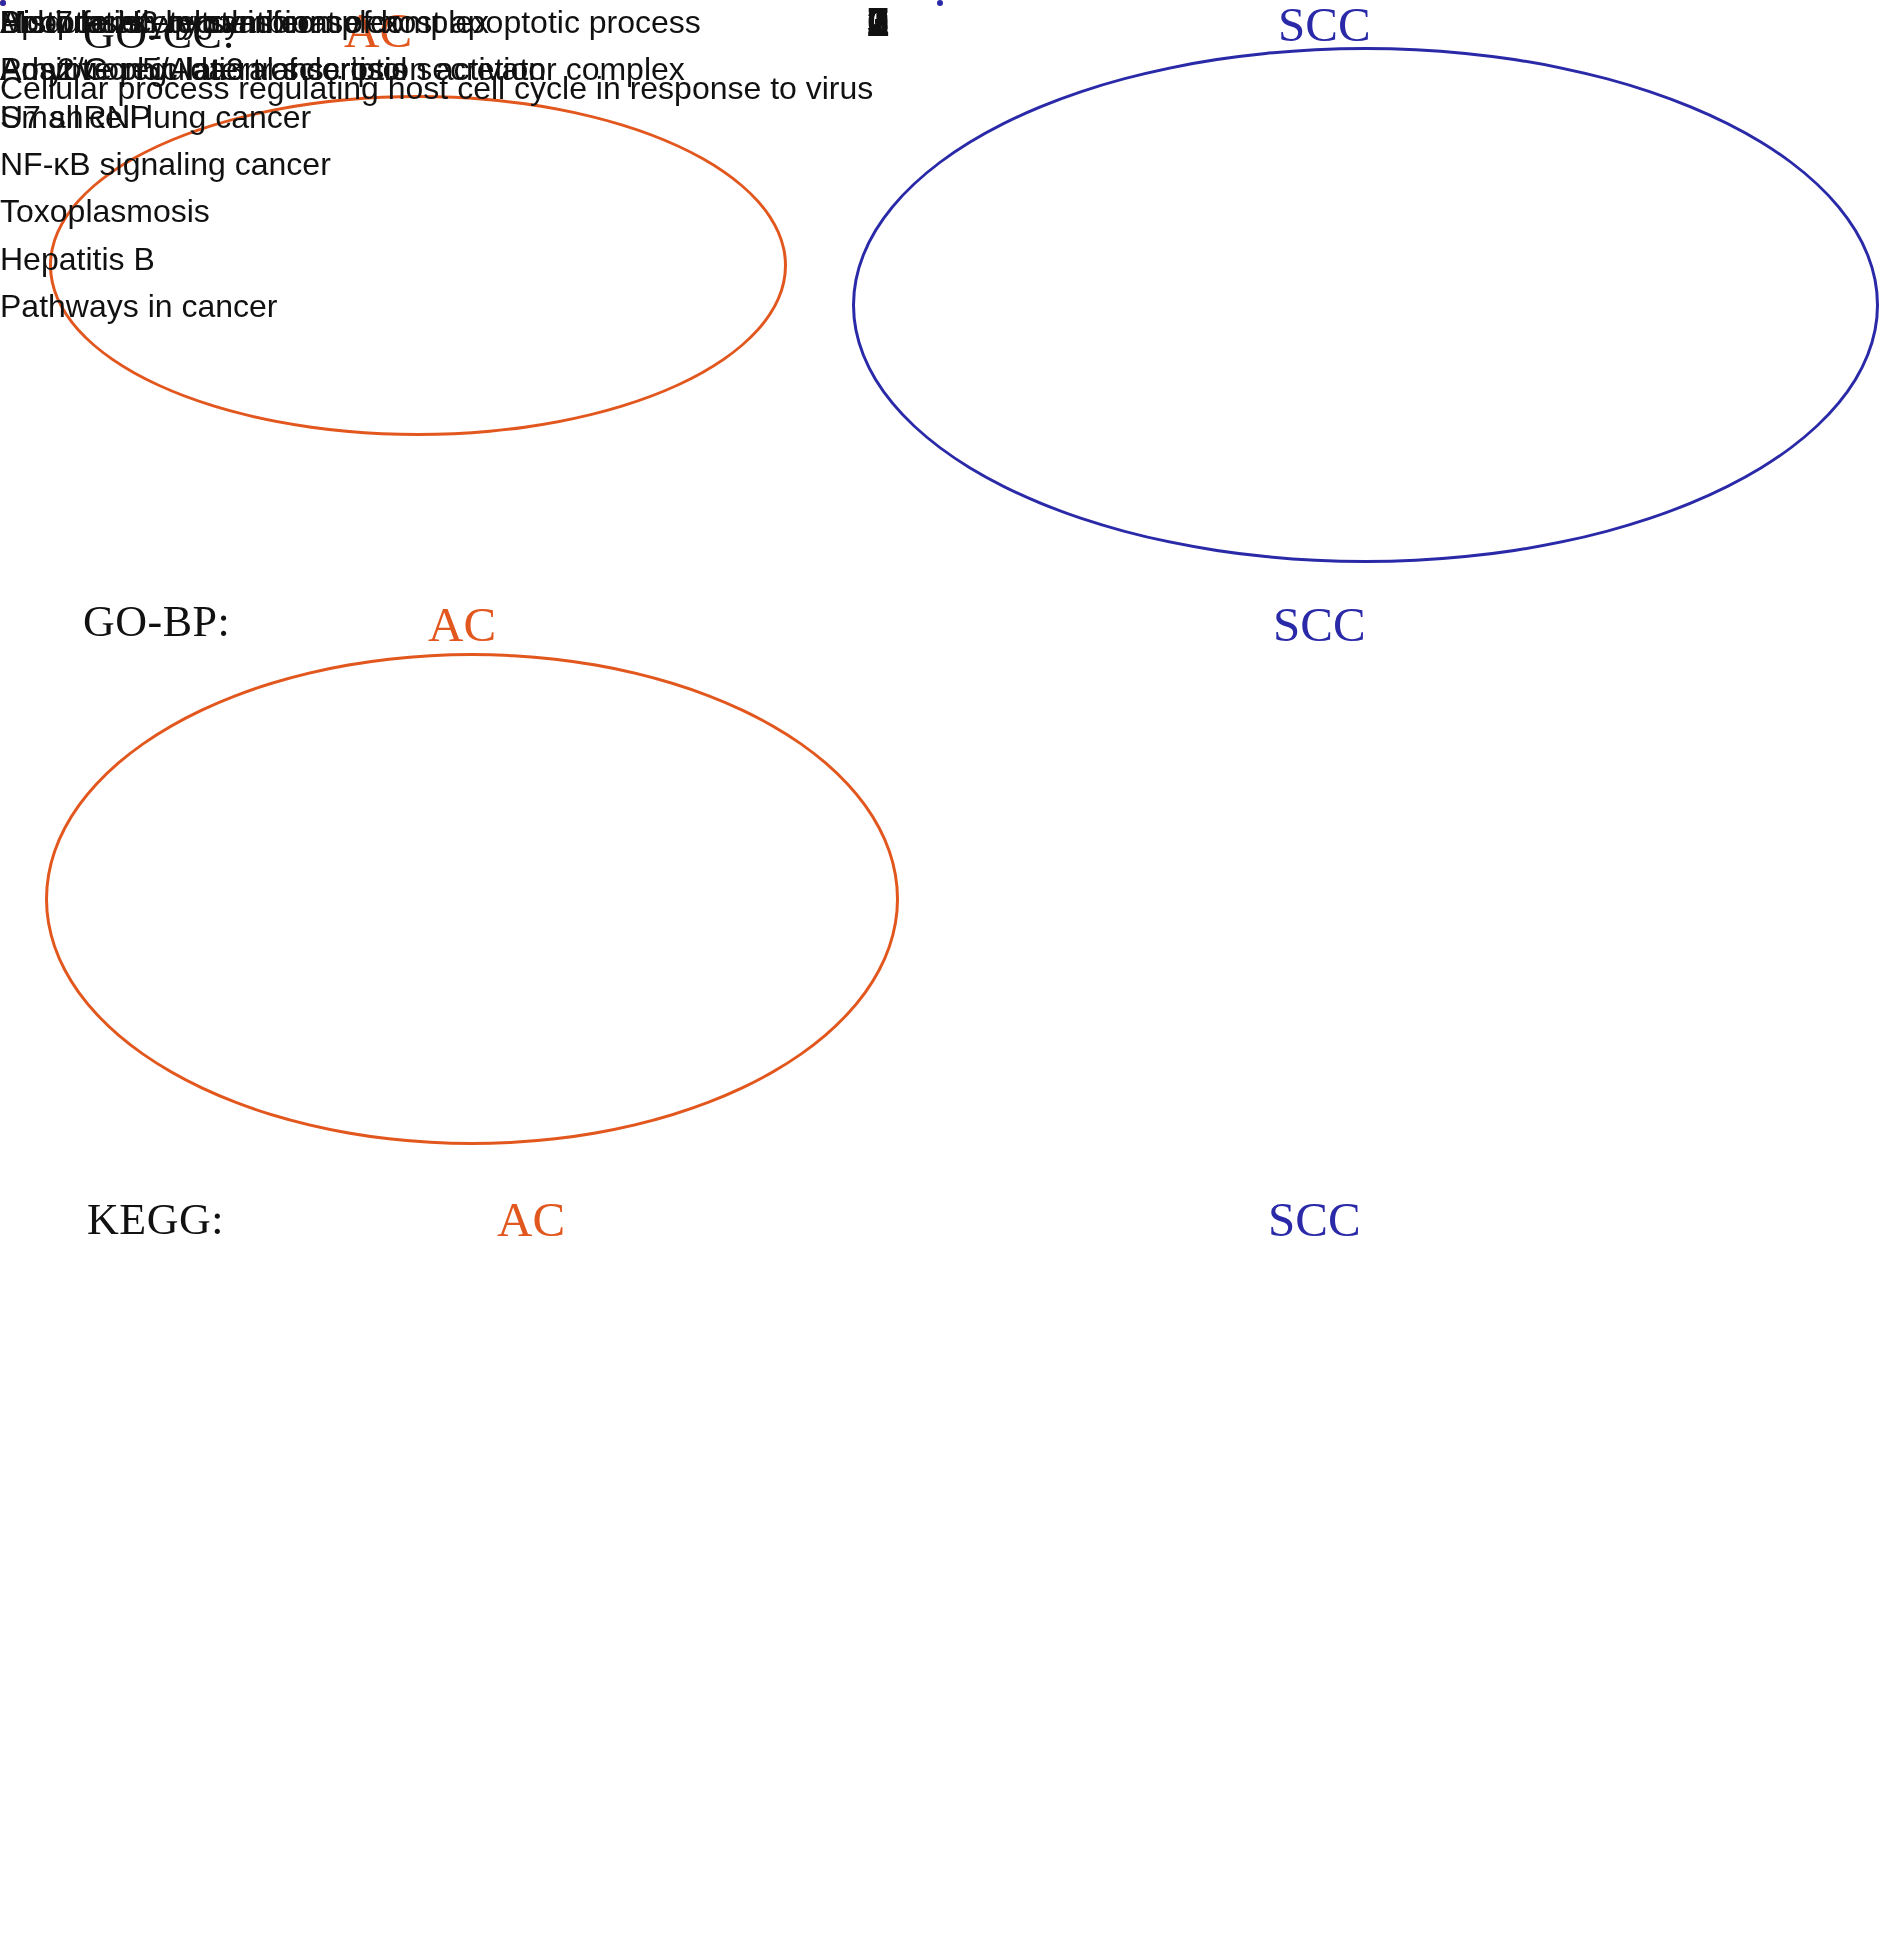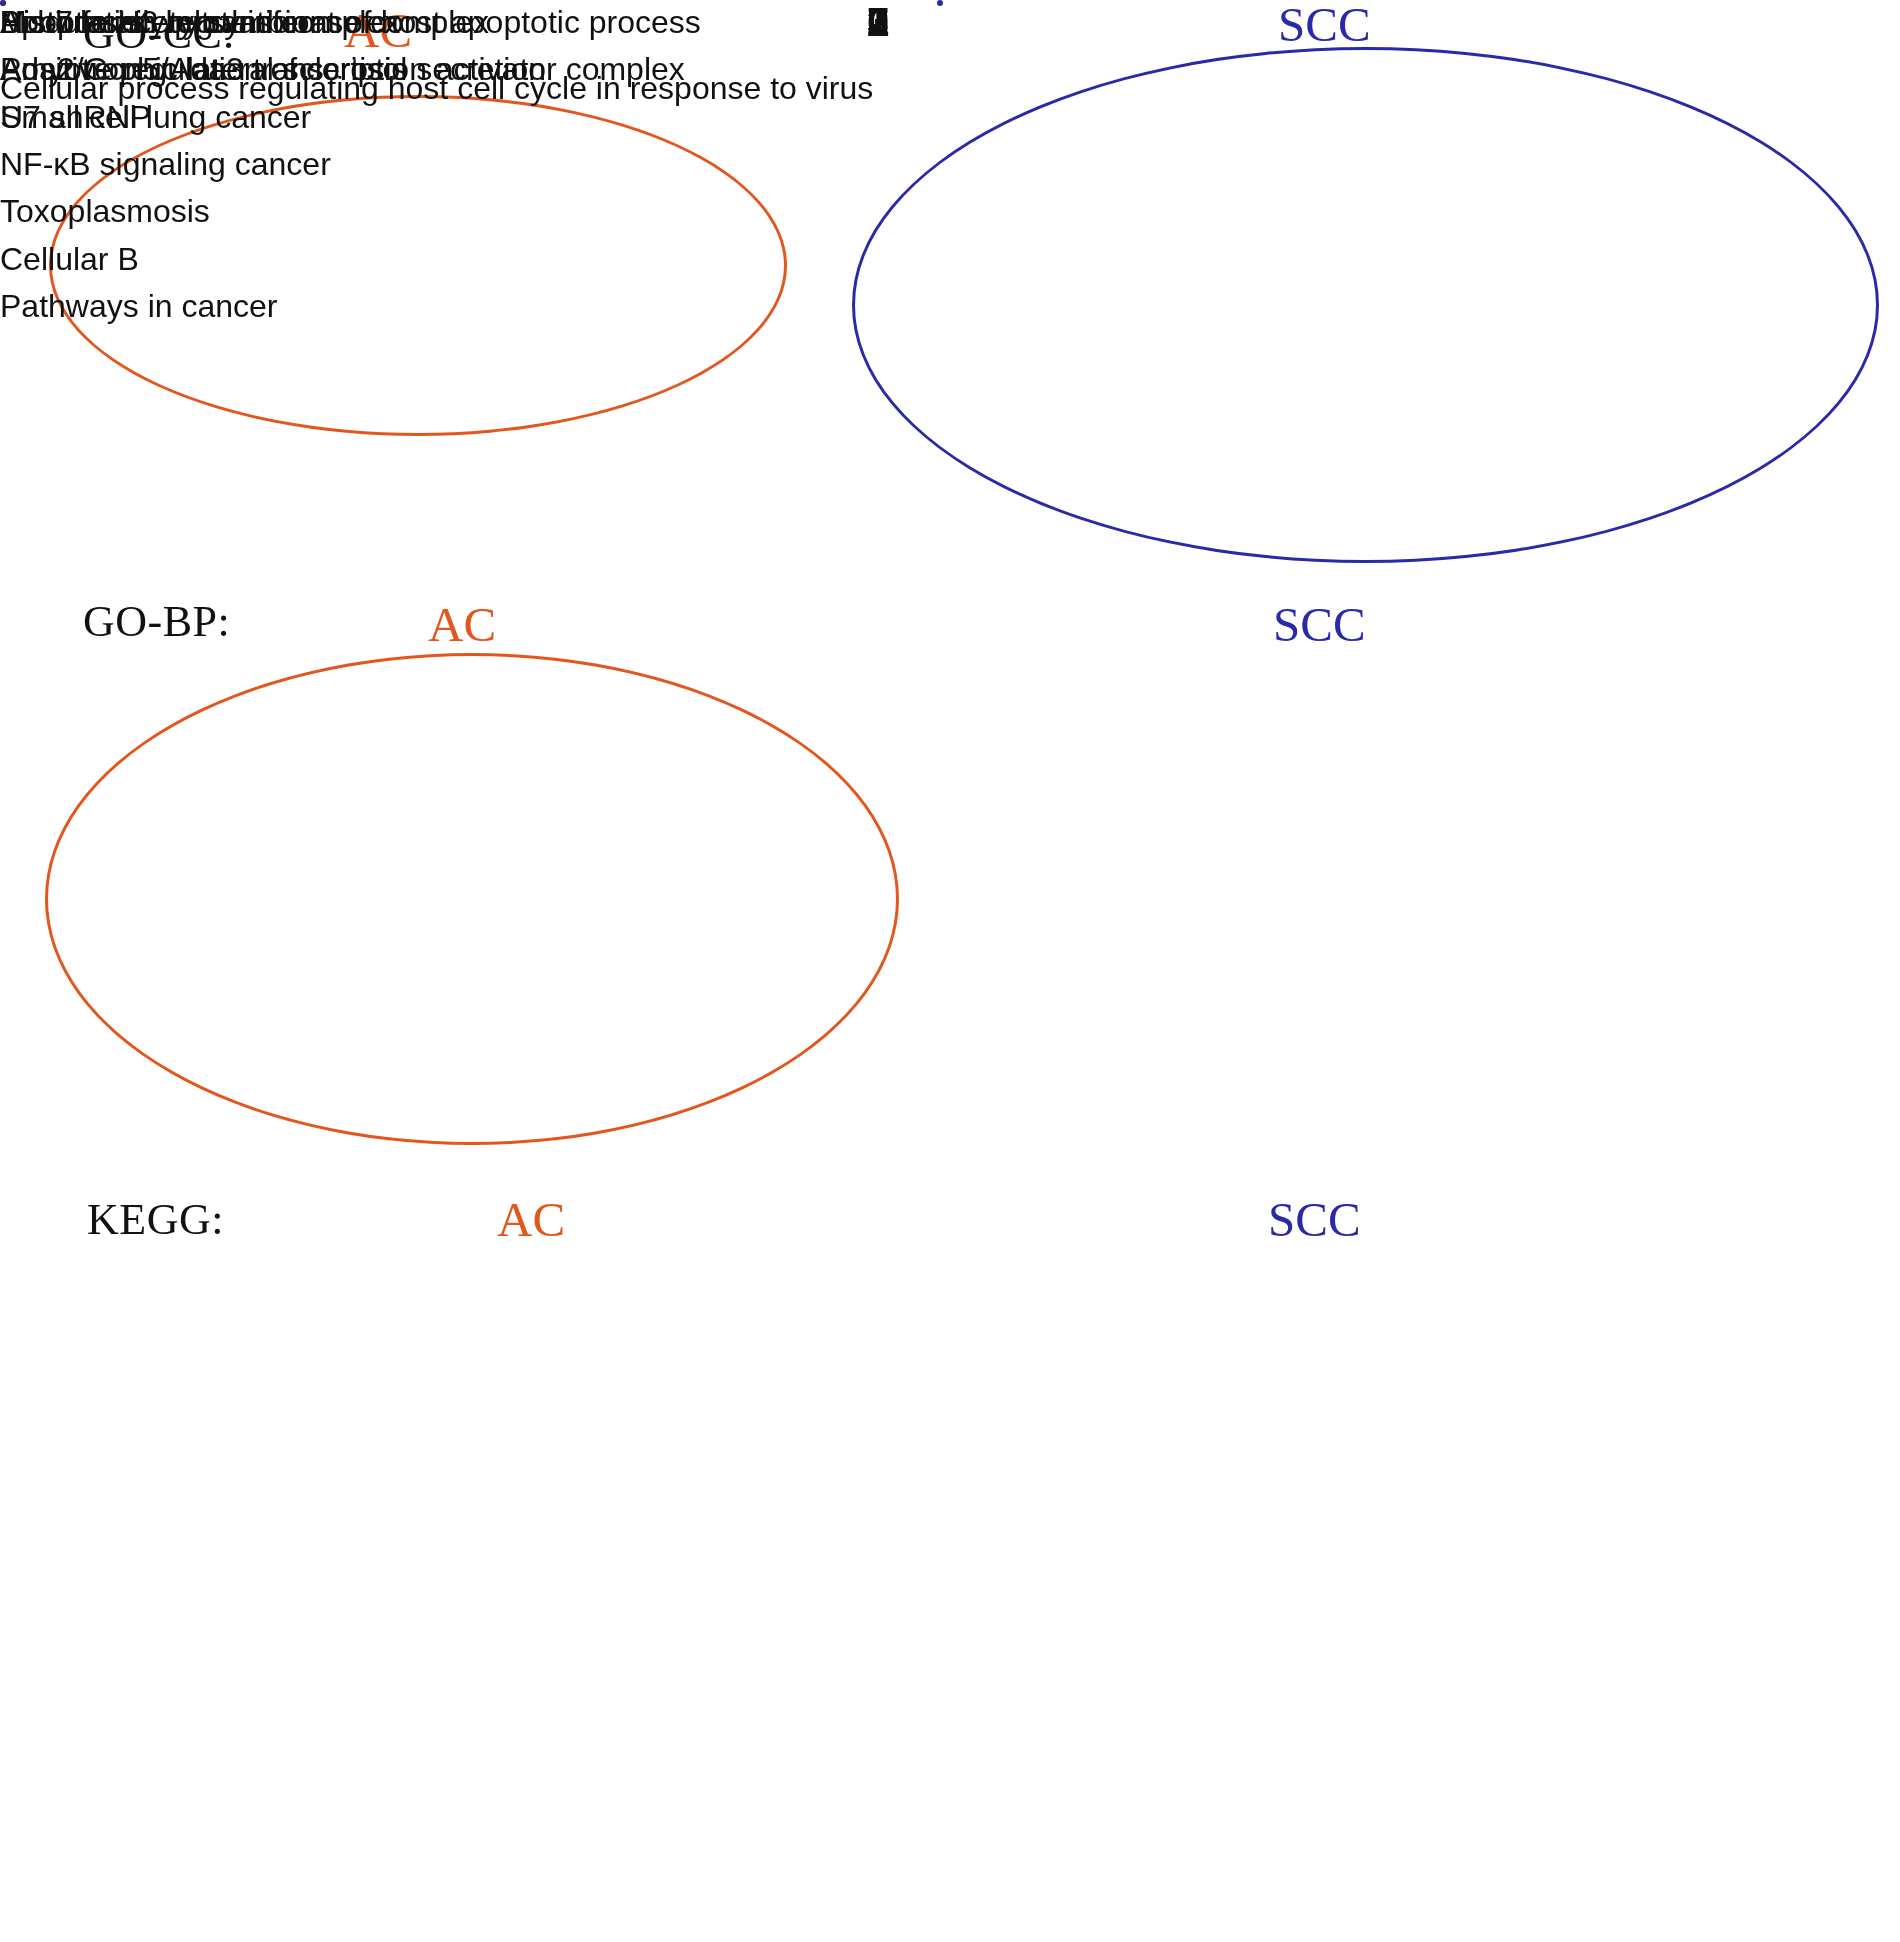--- a/index.html
+++ b/index.html
@@ -164,21 +164,21 @@
   <div class="col-header scc" id="hdr-kegg-scc">SCC</div>
 
   <div class="ellipse ac" id="ell-kegg-ac"></div>
   <div class="count" id="count-kegg-ac">7</div>
   <div class="terms" id="terms-kegg-ac">
     <div class="term">Apoptosis</div>
     <div class="term">Amyotrophic lateral sclerosis</div>
     <div class="term">Small cell lung cancer</div>
     <div class="term">NF-κB signaling cancer</div>
     <div class="term">Toxoplasmosis</div>
-    <div class="term">Cellular B</div>
+    <div class="term">Hepatitis B</div>
     <div class="term">Pathways in cancer</div>
   </div>
 
   <div class="ellipse scc" id="ell-kegg-scc"></div>
   <div class="count" id="count-kegg-scc">0</div>
 
 </div>
 
 
 </body></html>

